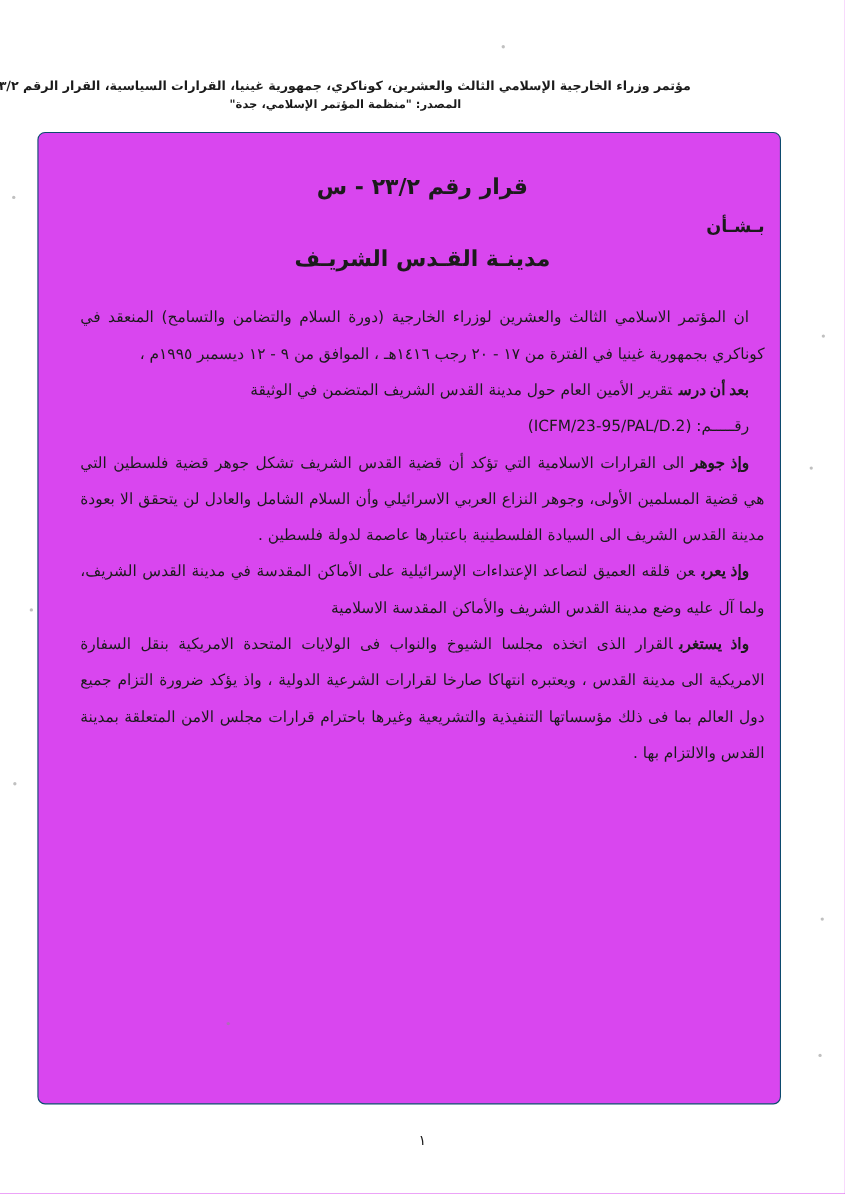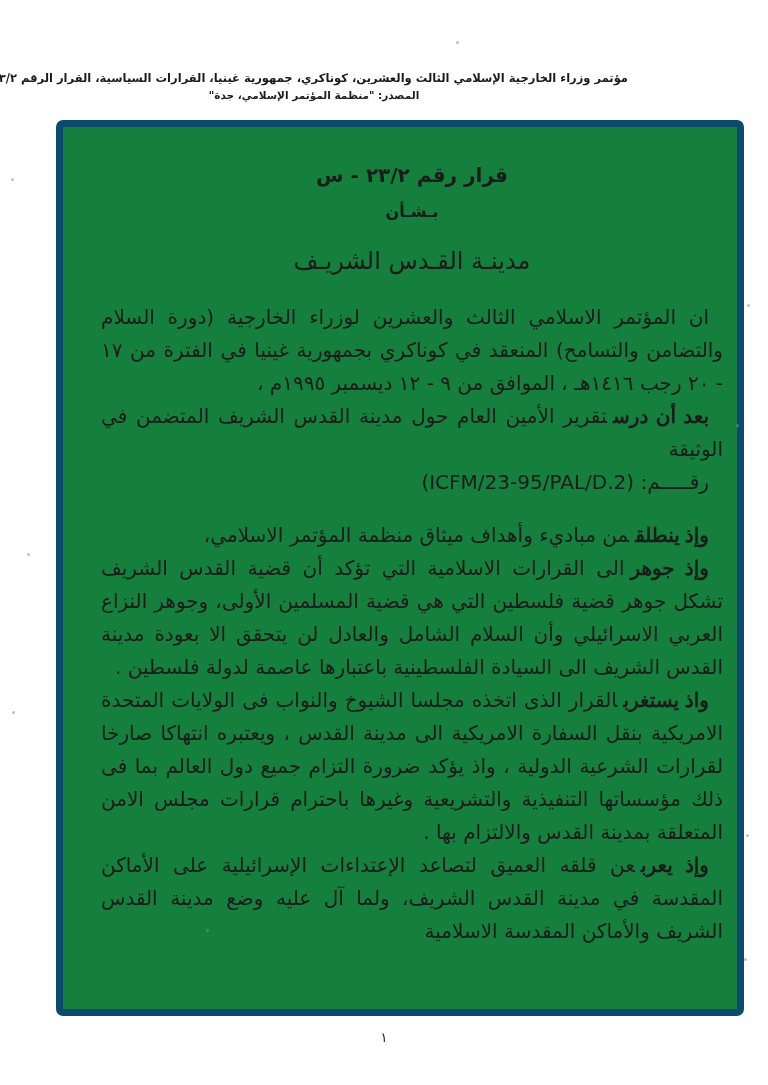--- a/index.html
+++ b/index.html
@@ -18,41 +18,41 @@
   }
   .doc-header .h-line1{
     font-size:11.5px;font-weight:bold;letter-spacing:0;
     white-space:nowrap;
   }
   .doc-header .h-line2{
     font-size:10.5px;font-weight:bold;margin-top:4px;
   }
   
   .green-box{
-    position:absolute;left:56px;top:120px;
+    position:absolute;left:34px;top:120px;
     width:674px;height:882px;
-    border:7px solid #0c4a6e;
+    border:1px solid #0c4a6e;
     border-radius:7px;
-    background:#15803d;
+    background:#d946ef;
   }
   .content{
     position:absolute;top:0;right:0;left:0;bottom:0;
     padding:36px 14px 0 38px;
     direction:rtl;
     box-sizing:border-box;
   }
   
   .title-block{text-align:center;}
   .title-line1{font-size:20px;font-weight:bold;}
-  .title-line2{font-size:16px;font-weight:bold;margin-top:15px;}
-  .title-line3{font-size:24px;font-weight:normal;margin-top:26px;}
+  .title-line2{font-size:16px;font-weight:bold;margin-top:15px;text-align:right;}
+  .title-line3{font-size:20px;font-weight:bold;margin-top:8px;}
   
   .body-text{
     margin-top:26px;
-    font-size:20px;
+    font-size:14px;
     line-height:33px;
     text-align:justify;
   }
   .body-text p{
     margin:0;
     text-indent:14px;
   }
   .body-text p.gap-before{margin-top:20px;}
   .docnum-line{}
   .lead{font-weight:bold;padding-left:6px;font-family:Liberation Serif, serif;}
@@ -94,28 +94,27 @@
     </div>
 
     <div class="body-text">
 
       <p><span>ان المؤتمر الاسلامي الثالث والعشرين لوزراء الخارجية (دورة السلام والتضامن والتسامح) المنعقد في كوناكري بجمهورية غينيا في الفترة من ١٧ - ٢٠ رجب ١٤١٦هـ ، الموافق من ٩ - ١٢ ديسمبر ١٩٩٥م ،</span></p>
 
       <p><span class="lead">بعد أن درس</span><span>تقرير الأمين العام حول مدينة القدس الشريف المتضمن في الوثيقة</span></p>
 
       <p class="docnum-line">رقـــــم: (ICFM/23-95/PAL/D.2)</p>
 
-      <p class="gap-before"><span class="lead">وإذ ينطلق</span><span>من مباديء وأهداف ميثاق منظمة المؤتمر الاسلامي،</span></p>
 
       <p><span class="lead">وإذ جوهر</span><span>الى القرارات الاسلامية التي تؤكد أن قضية القدس الشريف تشكل جوهر قضية فلسطين التي هي قضية المسلمين الأولى، وجوهر النزاع العربي الاسرائيلي وأن السلام الشامل والعادل لن يتحقق الا بعودة مدينة القدس الشريف الى السيادة الفلسطينية باعتبارها عاصمة لدولة فلسطين .</span></p>
 
 
+      <p><span class="lead">وإذ يعرب</span><span>عن قلقه العميق لتصاعد الإعتداءات الإسرائيلية على الأماكن المقدسة في مدينة القدس الشريف، ولما آل عليه وضع مدينة القدس الشريف والأماكن المقدسة الاسلامية</span></p>
+
       <p><span class="lead">واذ يستغرب</span><span>القرار الذى اتخذه مجلسا الشيوخ والنواب فى الولايات المتحدة الامريكية بنقل السفارة الامريكية الى مدينة القدس ، ويعتبره انتهاكا صارخا لقرارات الشرعية الدولية ، واذ يؤكد ضرورة التزام جميع دول العالم بما فى ذلك مؤسساتها التنفيذية والتشريعية وغيرها باحترام قرارات مجلس الامن المتعلقة بمدينة القدس والالتزام بها .</span></p>
-
-      <p><span class="lead">وإذ يعرب</span><span>عن قلقه العميق لتصاعد الإعتداءات الإسرائيلية على الأماكن المقدسة في مدينة القدس الشريف، ولما آل عليه وضع مدينة القدس الشريف والأماكن المقدسة الاسلامية</span></p>
 
     </div>
   </div>
 </div>
 
 <div class="page-number">١</div>
 
 <div class="speck s1"></div>
 <div class="speck s2"></div>
 <div class="speck s3"></div>

